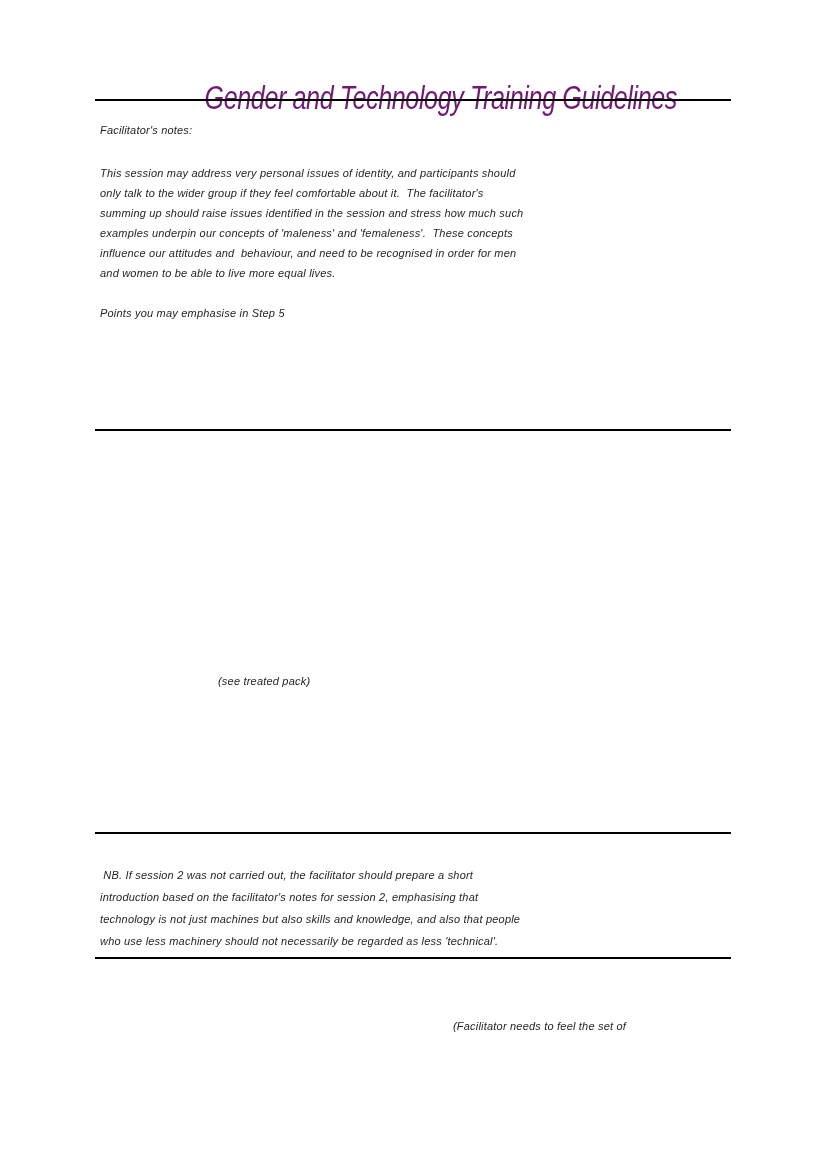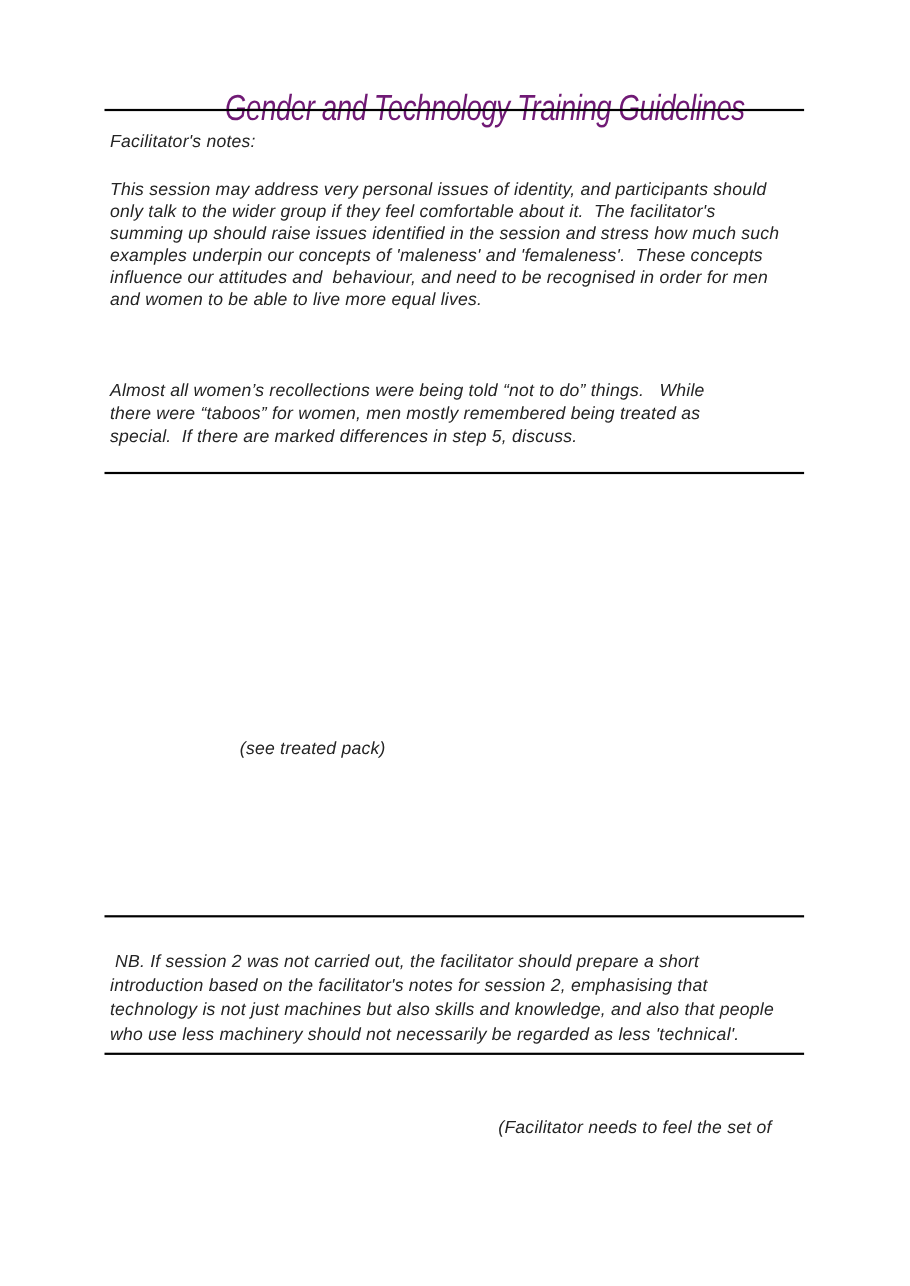--- a/index.html
+++ b/index.html
@@ -38,21 +38,21 @@
     height: 2px;
     background: #000000;
   }
   .rule-title    { top: 99px;  }
   .rule-notes    { top: 429px; }
   .rule-mid      { top: 832px; }
   .rule-nb       { top: 957px; }
   .txt {
     position: absolute;
     left: 100px;
-    font-size: 16px;
+    font-size: 11px;
     line-height: 20px;
     letter-spacing: 0.2px;
     white-space: pre;
     color: #242424;
     font-style: italic;
   }
   .notes-label   { top: 120px; }
   .notes-para    { top: 163px; line-height: 20px; }
   .points-head   { top: 303px; }
   .points-para   { top: 345px; line-height: 21px; }
@@ -74,24 +74,22 @@
 
   <div class="txt notes-label">Facilitator's notes:</div>
 
   <div class="txt notes-para">This session may address very personal issues of identity, and participants should
 only talk to the wider group if they feel comfortable about it.  The facilitator's
 summing up should raise issues identified in the session and stress how much such
 examples underpin our concepts of 'maleness' and 'femaleness'.  These concepts
 influence our attitudes and  behaviour, and need to be recognised in order for men
 and women to be able to live more equal lives.</div>
 
+  <div class="txt points-head">Points you may emphasise in Step 5</div>
 
-  <div class="txt points-para">Almost all women’s recollections were being told “not to do” things.   While
-there were “taboos” for women, men mostly remembered being treated as
-special.  If there are marked differences in step 5, discuss.</div>
 
   <div class="rule rule-notes"></div>
 
   <div class="txt resource-note">(see treated pack)</div>
 
   <div class="rule rule-mid"></div>
 
   <div class="txt nb-para"> NB. If session 2 was not carried out, the facilitator should prepare a short
 introduction based on the facilitator's notes for session 2, emphasising that
 technology is not just machines but also skills and knowledge, and also that people

